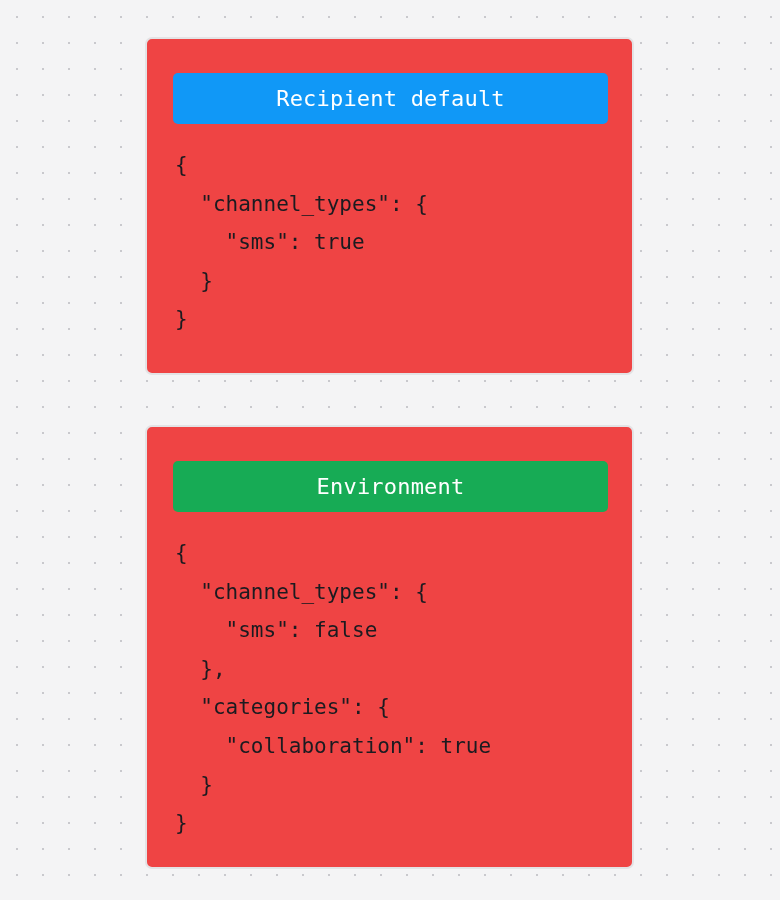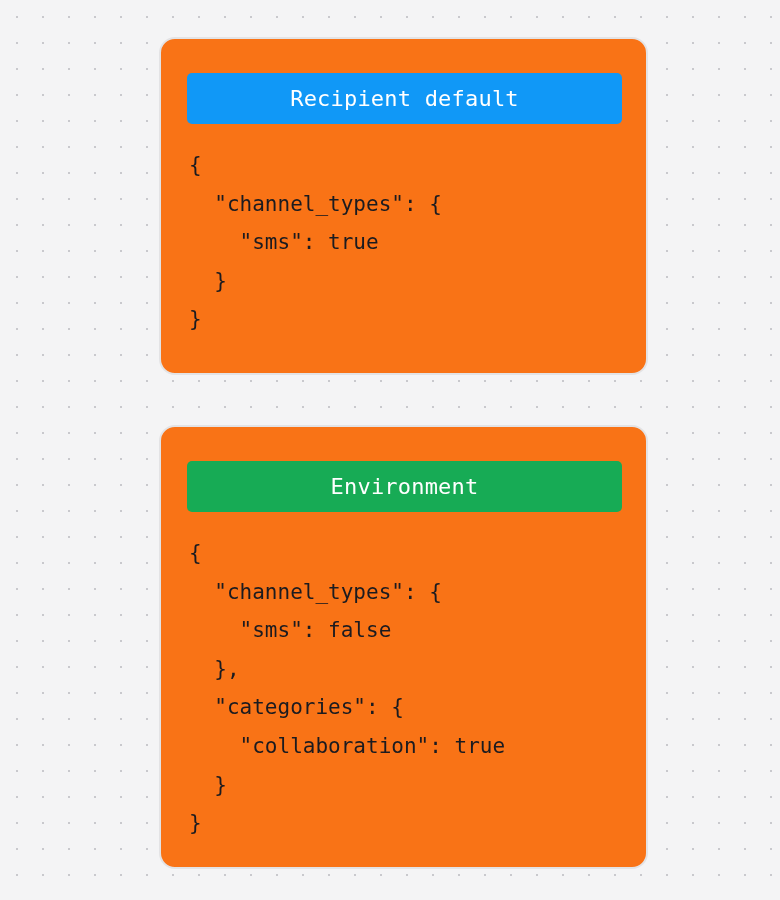--- a/index.html
+++ b/index.html
@@ -27,26 +27,26 @@
     inset: 0;
     background-color: #f4f4f5;
     background-image: radial-gradient(circle at 1px 1px, #c9c9cd 1.05px, rgba(0,0,0,0) 1.2px);
     background-size: 26px 26px;
     background-position: 16px 16px;
     pointer-events: none;
   }
 
   .card {
     position: absolute;
-    left: 159px;
+    left: 145px;
     width: 489px;
     box-sizing: border-box;
-    background: #f97316;
+    background: #ef4444;
     border: 2px solid #e3e3e5;
-    border-radius: 16px;
+    border-radius: 7px;
   }
 
   #card-recipient-default {
     top: 37px;
     height: 338px;
   }
 
   #card-environment {
     top: 425px;
     height: 444px;

